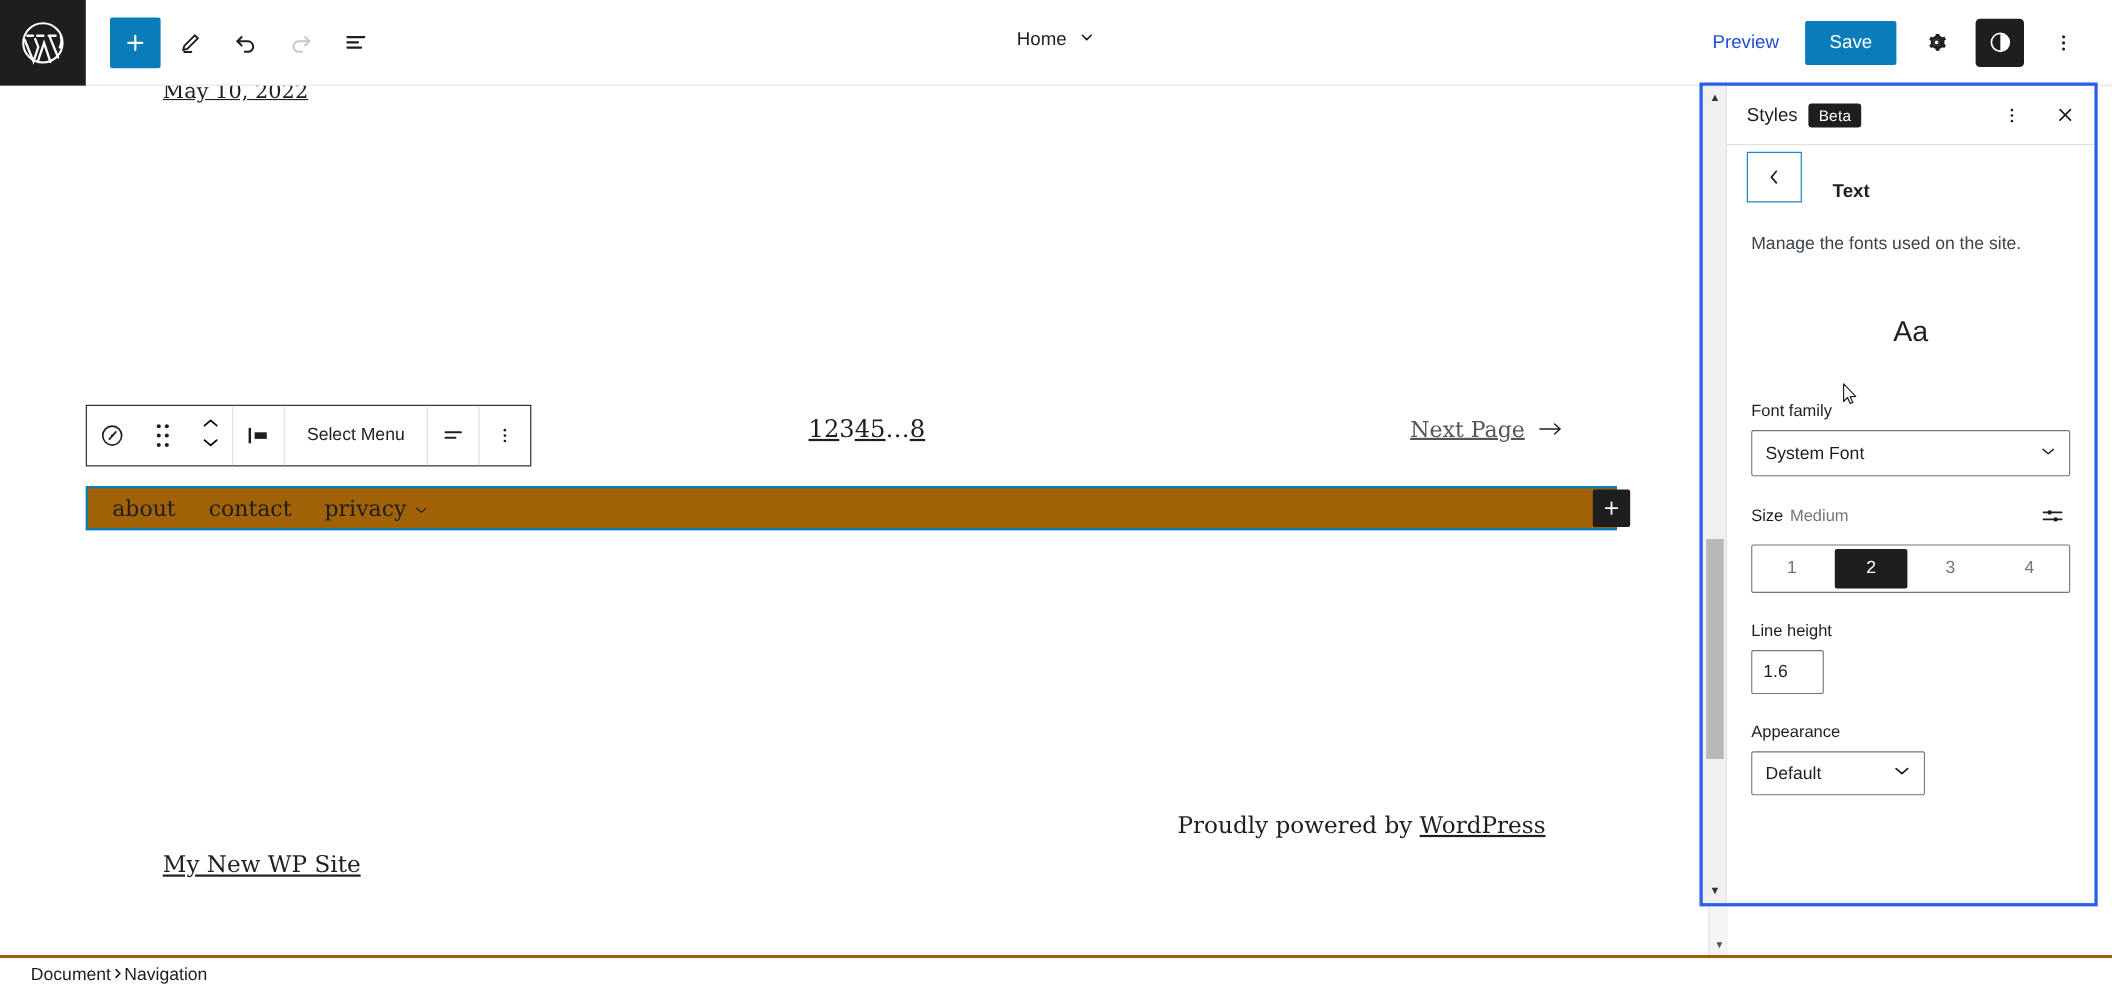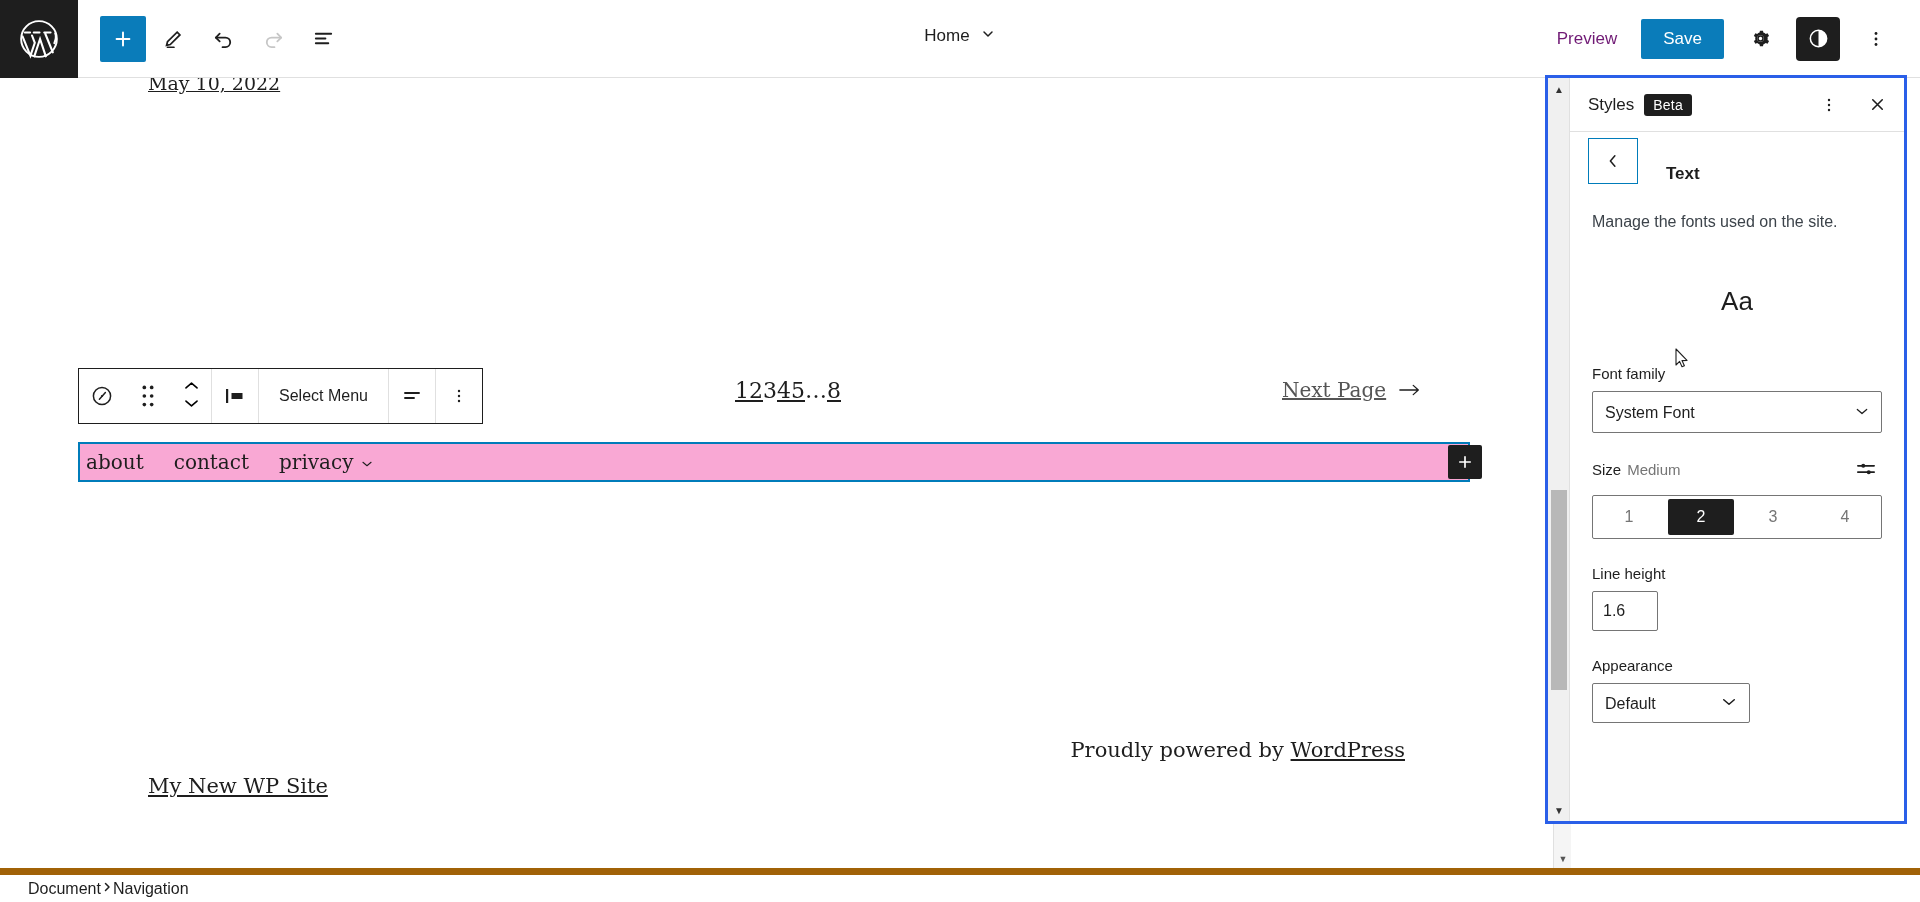--- a/index.html
+++ b/index.html
@@ -39,21 +39,21 @@
   .doc-switch {
     display: flex; align-items: center; gap: 10px;
     font-size: 17px; color: #1e1e1e; pointer-events: auto; cursor: pointer;
     padding: 6px 10px; border-radius: 2px;
   }
   .tb-right {
     margin-left: auto; display: flex; align-items: center; gap: 14px;
     padding-right: 22px; position: relative; z-index: 3;
   }
   .preview-link {
-    font-size: 17px; color: #701a75; cursor: pointer;
+    font-size: 17px; color: #1d4ed8; cursor: pointer;
     background: none; border: none; padding: 8px 10px;
     font-family: inherit;
   }
   .save-btn {
     background: #0a7cba; color: #fff; border: none; border-radius: 2px;
     font-size: 17px; padding: 10px 22px; cursor: pointer; font-family: inherit;
   }
   .icon-btn {
     width: 44px; height: 44px; border: none; background: transparent;
     display: flex; align-items: center; justify-content: center; cursor: pointer;
@@ -98,22 +98,22 @@
   }
   .bt-item.wide {
     width: auto; padding: 0 20px; font-size: 16px; font-family: inherit;
   }
   .bt-mover { display: flex; flex-direction: column; align-items: center;
     justify-content: center; width: 40px; height: 54px; cursor: pointer; }
 
   
   .nav-block {
     position: absolute; left: 78px; top: 364px; width: 1392px; height: 40px;
-    border: 2px solid #007cba; background: #f9a8d4;
-    display: flex; align-items: center; padding: 0 4px;
+    border: 2px solid #007cba; background: #a16207;
+    display: flex; align-items: center; padding: 0 20px;
   }
   .nav-items { display: flex; align-items: center; gap: 30px; padding-left: 2px; }
   .nav-item { font-size: 20px; color: #1e1e1e; font-family: "DejaVu Serif", serif;
     cursor: pointer; display: flex; align-items: center; gap: 6px; }
   .nav-appender {
     position: absolute; right: -14px; top: 50%; transform: translateY(-50%);
     width: 34px; height: 34px; background: #1e1e1e; color: #fff;
     display: flex; align-items: center; justify-content: center;
     border-radius: 2px; cursor: pointer; font-size: 22px; line-height: 1;
   }
@@ -144,21 +144,21 @@
     text-decoration: underline; cursor: pointer; margin-top: 36px;
   }
   .footer-credit {
     font-size: 21px; color: #1e1e1e; font-family: "DejaVu Serif", serif;
   }
   .footer-credit a { color: #1e1e1e; text-decoration: underline; cursor: pointer; }
 
   
   .statusbar {
     position: absolute; bottom: 0; left: 0; width: 1920px; height: 34px;
-    background: #fff; border-top: 7px solid #a16207;
+    background: #fff; border-top: 3px solid #a16207;
     display: flex; align-items: center; padding-left: 28px; 
   }
   .crumb { font-size: 16px; color: #1e1e1e; cursor: pointer; }
   .crumb-sep { font-size: 13px; color: #1e1e1e; }
 
   
   .styles-panel {
     position: absolute; top: 75px; left: 1545px; width: 362px; height: 749px;
     background: #fff; border: 3px solid #2a5fe8;
     display: flex; overflow: hidden;

